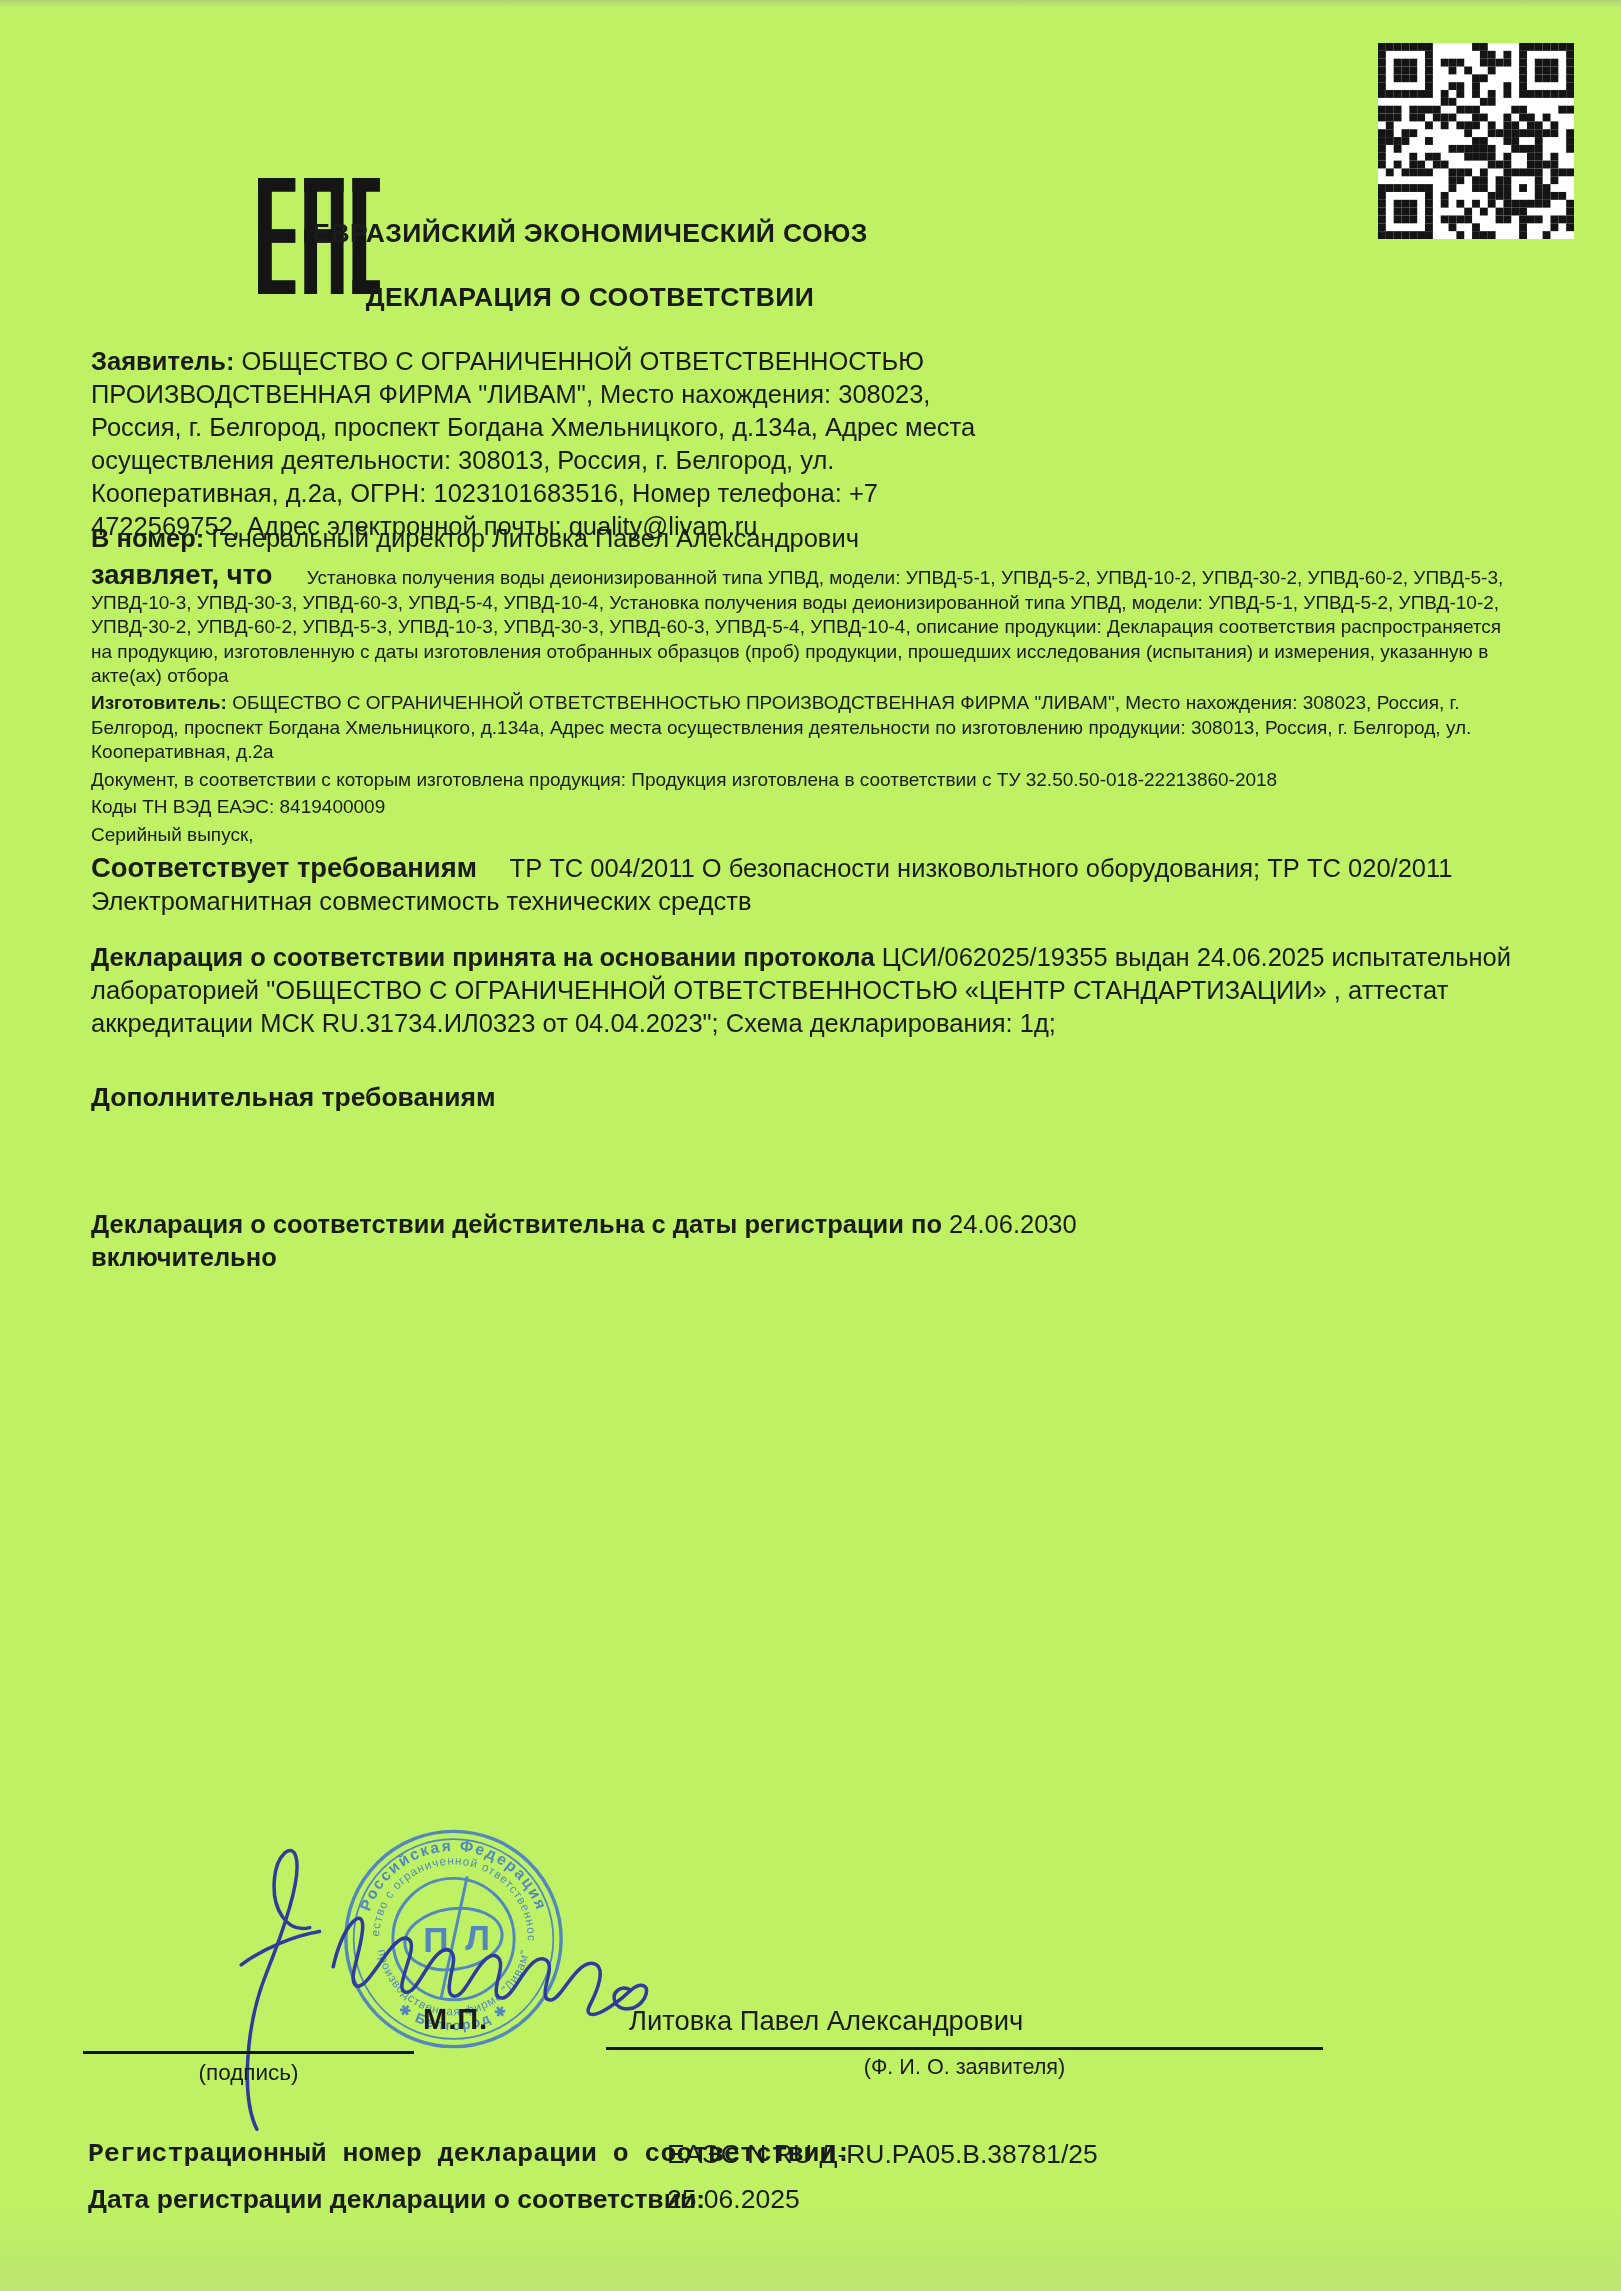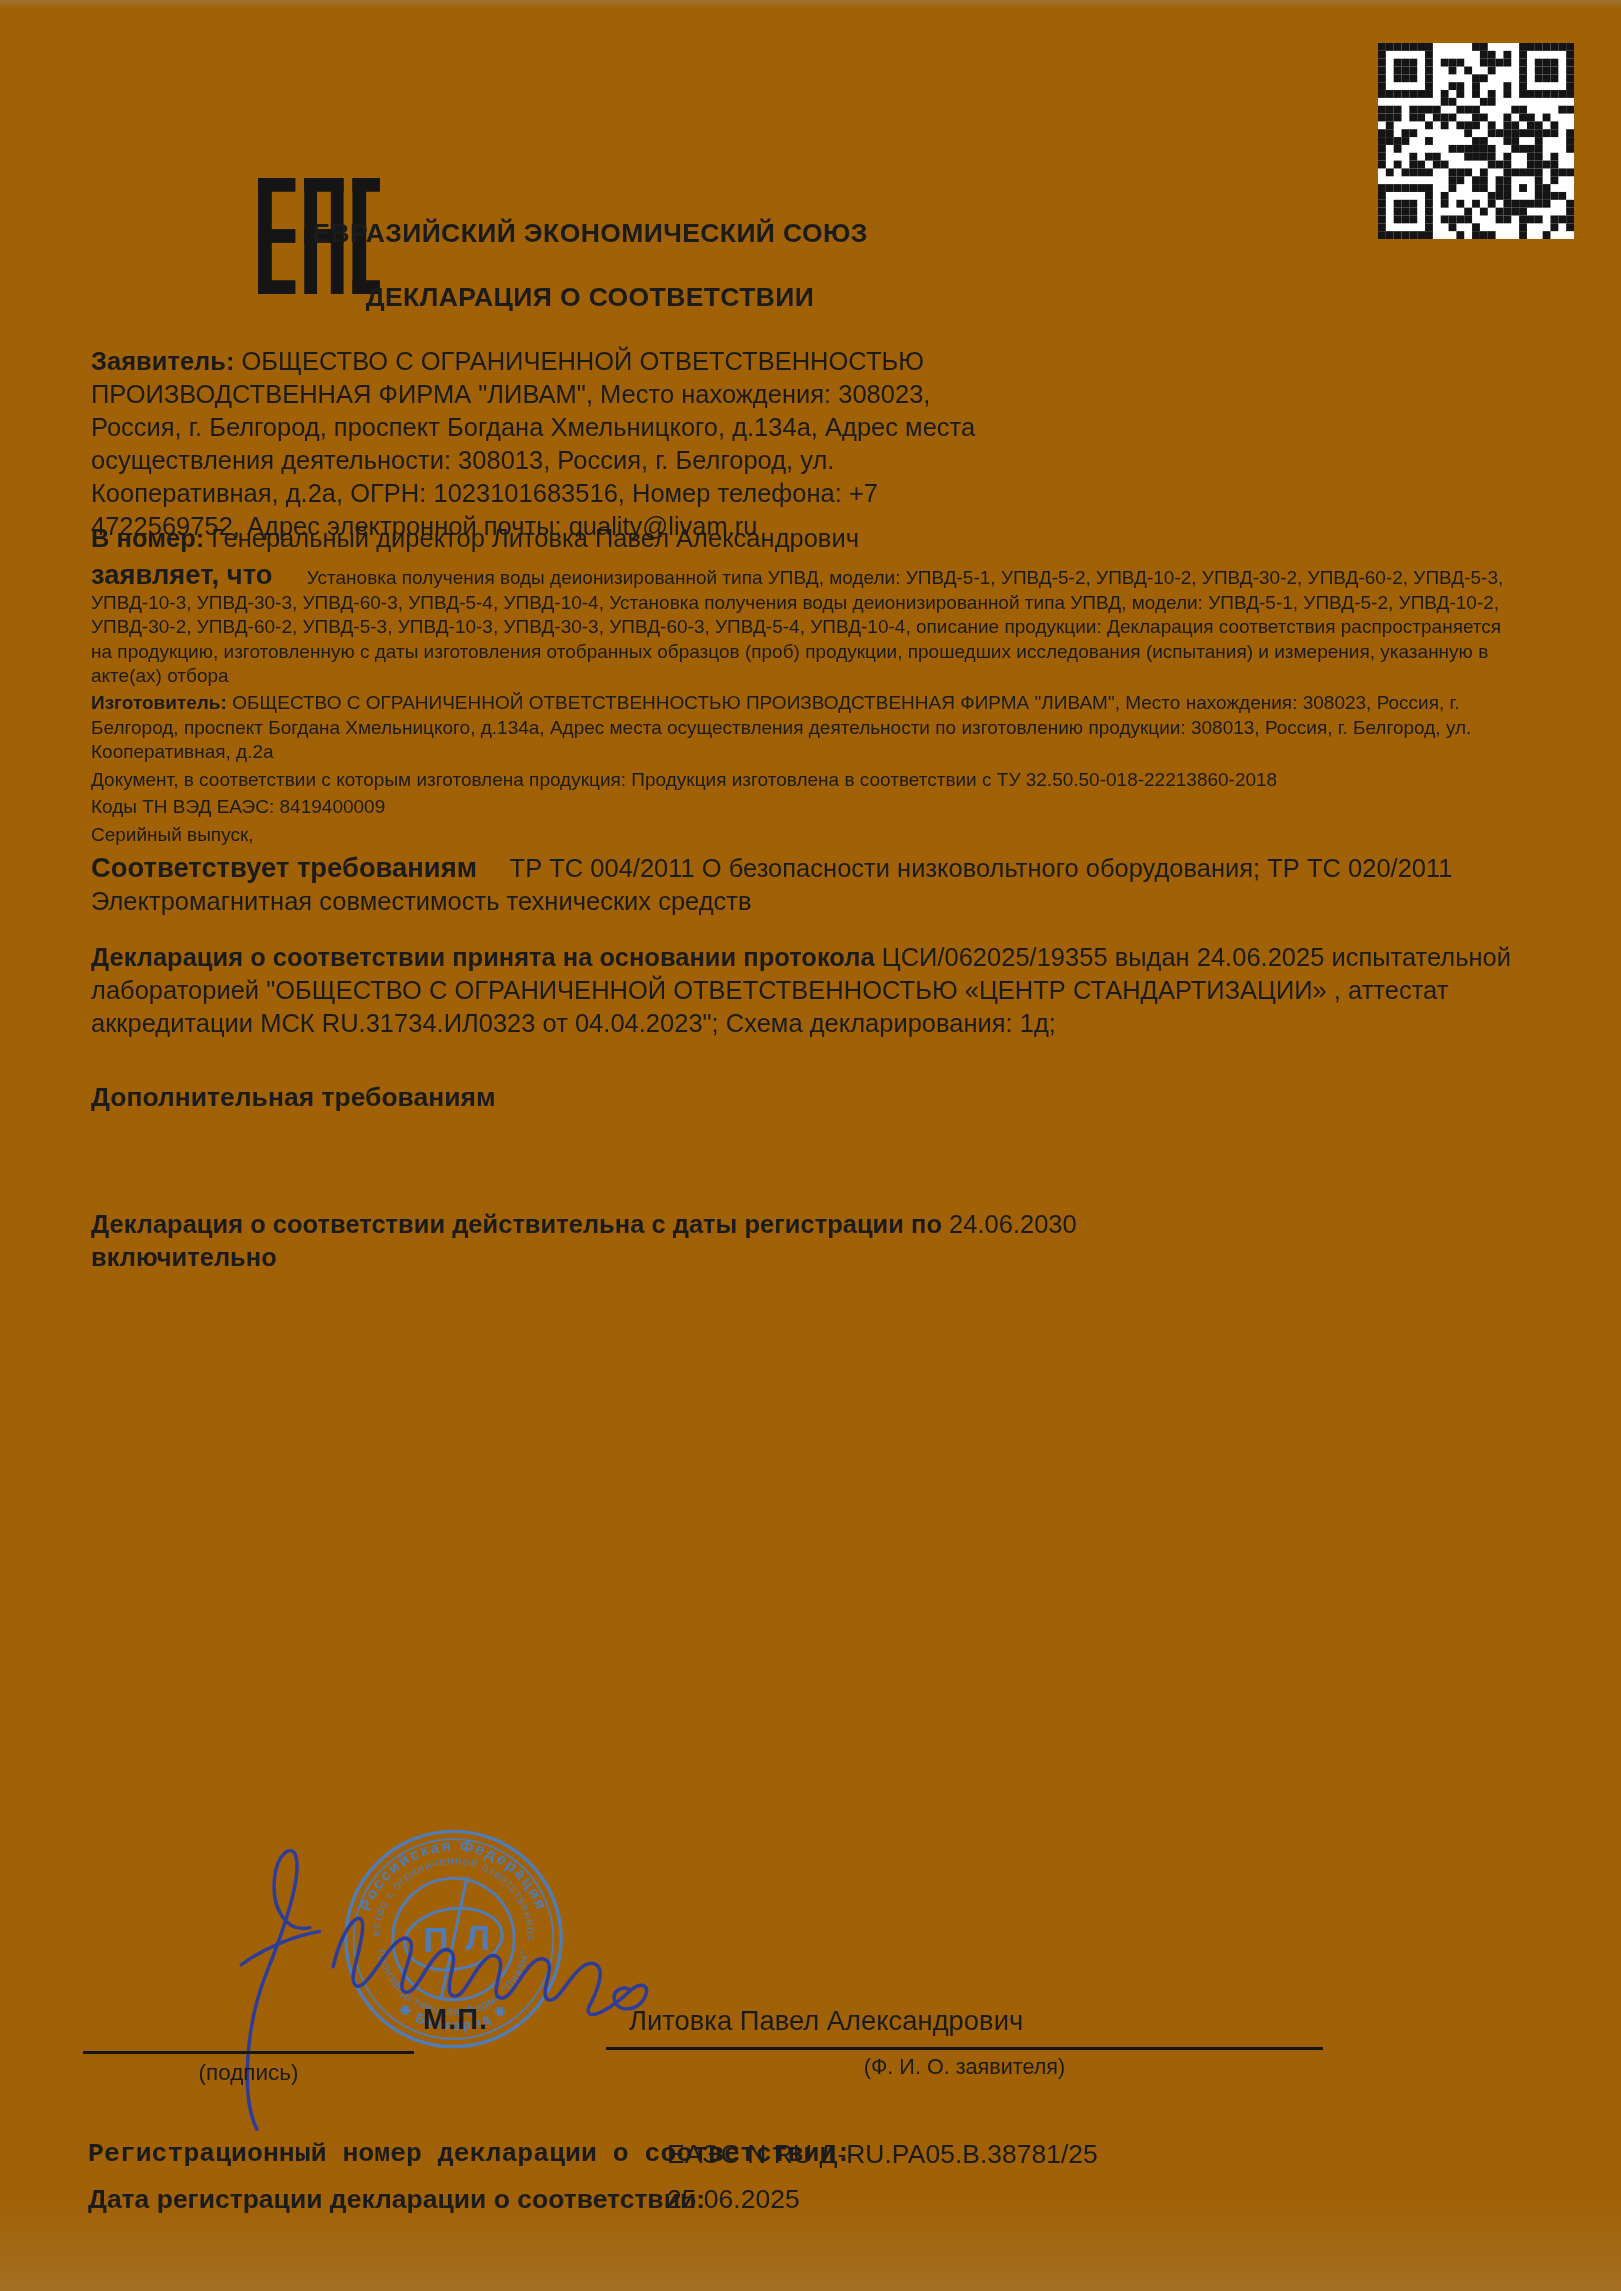--- a/index.html
+++ b/index.html
@@ -1,19 +1,19 @@
 <!DOCTYPE html>
 <html><head>
 <meta charset="utf-8">
 <style>
   html,body{margin:0;padding:0;background:#e8e8e6;}
   .sheet{
     position:relative;
     width:1621px;height:2292px;
-    background:#a16207;
+    background:#bef264;
     font-family:"Liberation Sans", sans-serif;
     color:#1b1b1b;
     overflow:hidden;
   }
   
   .sheet::before{
     content:"";position:absolute;left:0;top:0;right:0;height:7.8px;
     background:linear-gradient(180deg,rgba(150,150,145,.35),rgba(255,255,255,0));
     pointer-events:none;
   }

